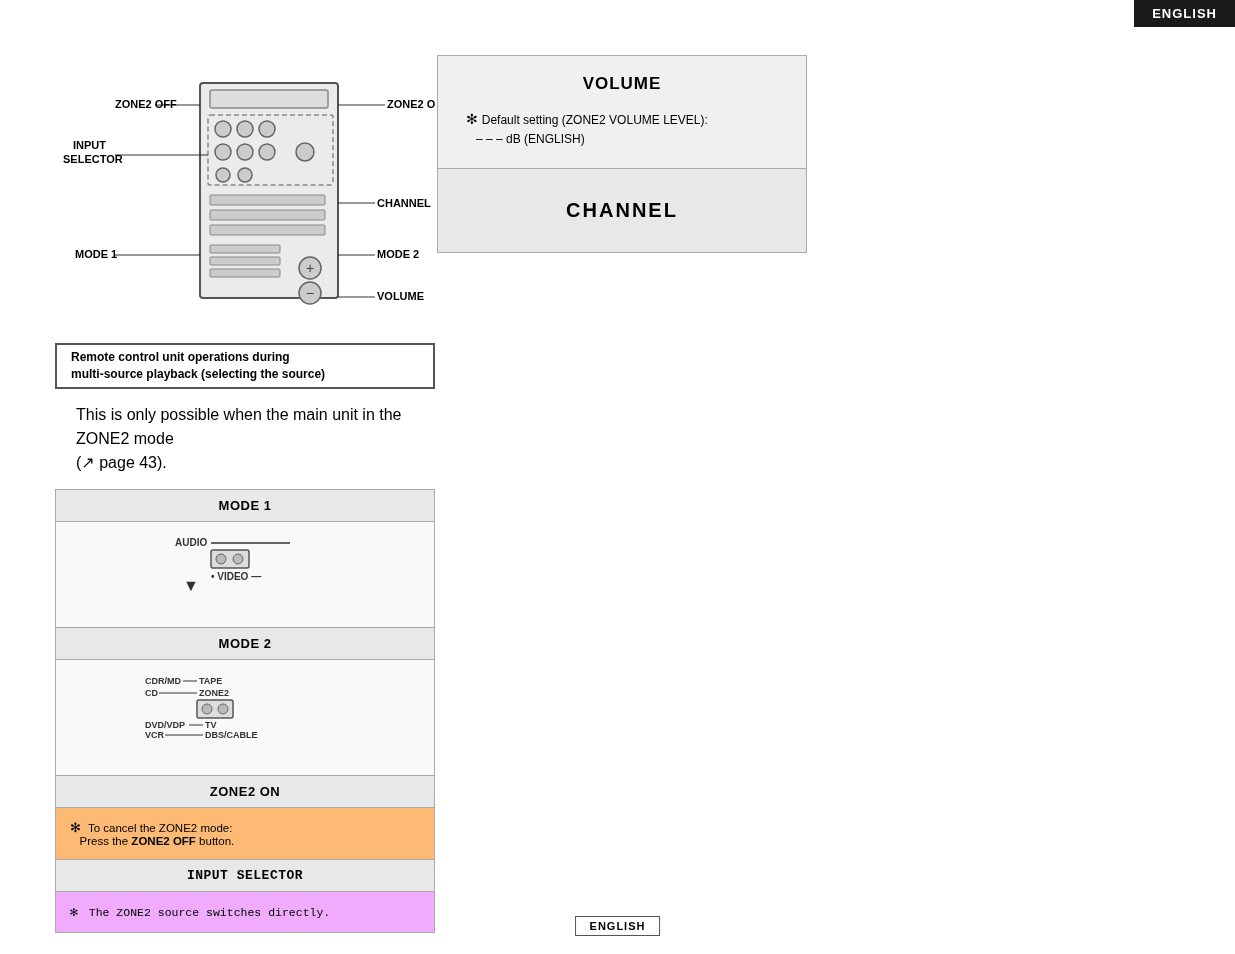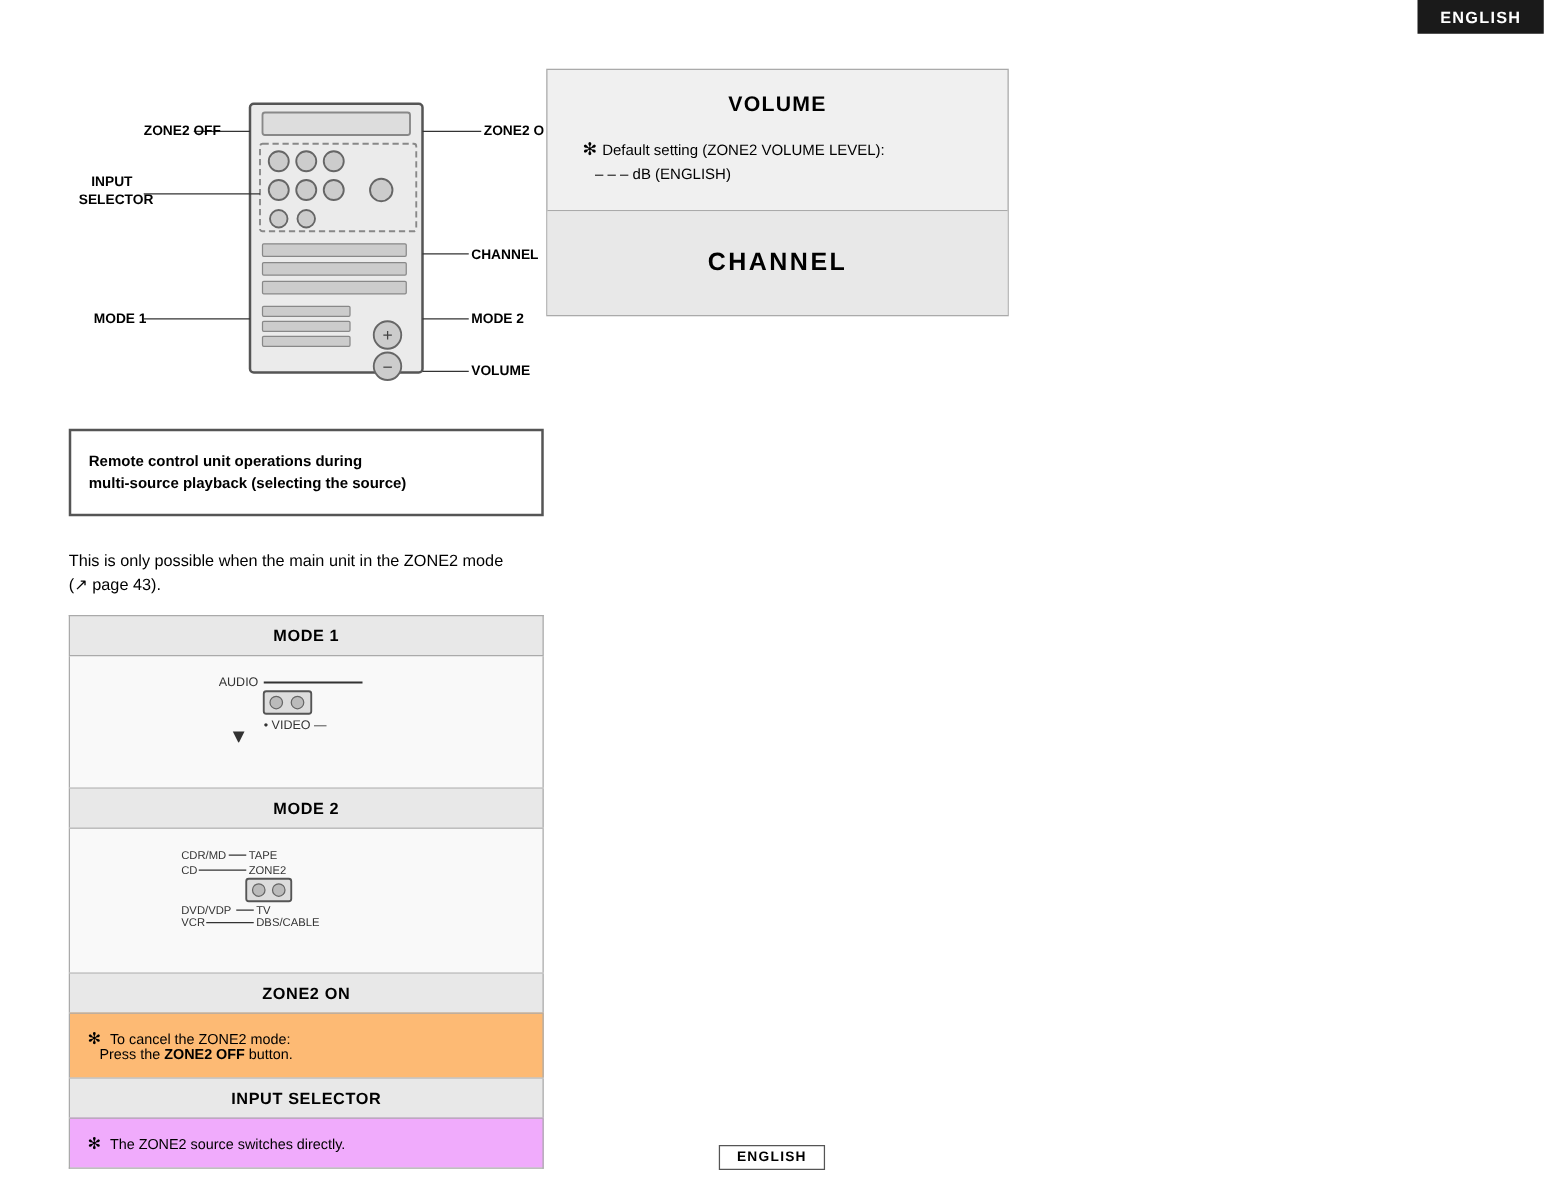--- a/index.html
+++ b/index.html
@@ -57,34 +57,35 @@
       margin-bottom: 18px;
     }
 
     
     .remote-section {
       margin-top: 10px;
     }
 
     .remote-header-box {
       border: 2px solid #555;
-      padding: 16px 14px;
+      padding: 4px 14px;
       background: #fff;
-      margin-bottom: 26px;
+      margin-bottom: 14px;
     }
     .remote-header-box p {
       font-size: 12px;
       font-weight: bold;
       line-height: 1.4;
     }
 
     .remote-intro {
-      font-size: 13px;
+      font-size: 16px;
       line-height: 1.5;
       margin-bottom: 14px;
+      margin-left: 21px;
     }
 
     
     .mode-table {
       border: 1.5px solid #aaa;
       width: 100%;
       border-collapse: collapse;
     }
     .mode-table-header {
       background: #e8e8e8;
@@ -92,20 +93,21 @@
       font-size: 13px;
       font-weight: bold;
       padding: 8px 0;
       border-bottom: 1.5px solid #aaa;
       letter-spacing: 0.5px;
     }
     .mode-table-body {
       padding: 10px 14px 28px 14px;
       background: #f9f9f9;
       border-bottom: 1.5px solid #aaa;
+      font-weight: bold;
     }
 
     
     .zone2-body {
       padding: 12px 14px;
       font-size: 11.5px;
       background: #fdba74;
       border-bottom: 1.5px solid #aaa;
     }
     .zone2-body .note-symbol {
@@ -325,21 +327,21 @@
       <tr>
         <td class="zone2-body">
           <span class="note-symbol">✻</span>
           <span>To cancel the ZONE2 mode:</span><br>
           &nbsp;&nbsp;&nbsp;Press the <strong>ZONE2 OFF</strong> button.
         </td>
       </tr>
     </tbody>
       </table>
 
-    <table class="mode-table" style="border-top:none;">
+    <table class="mode-table" style="border-top:none;font-family:Liberation Mono, monospace;">
       <tbody>
           <tr>
         <td class="mode-table-header">INPUT SELECTOR</td>
       </tr>
       <tr>
         <td class="input-sel-body">
           <span class="note-symbol">✻</span>
           <span>The ZONE2 source switches directly.</span>
         </td>
       </tr>

